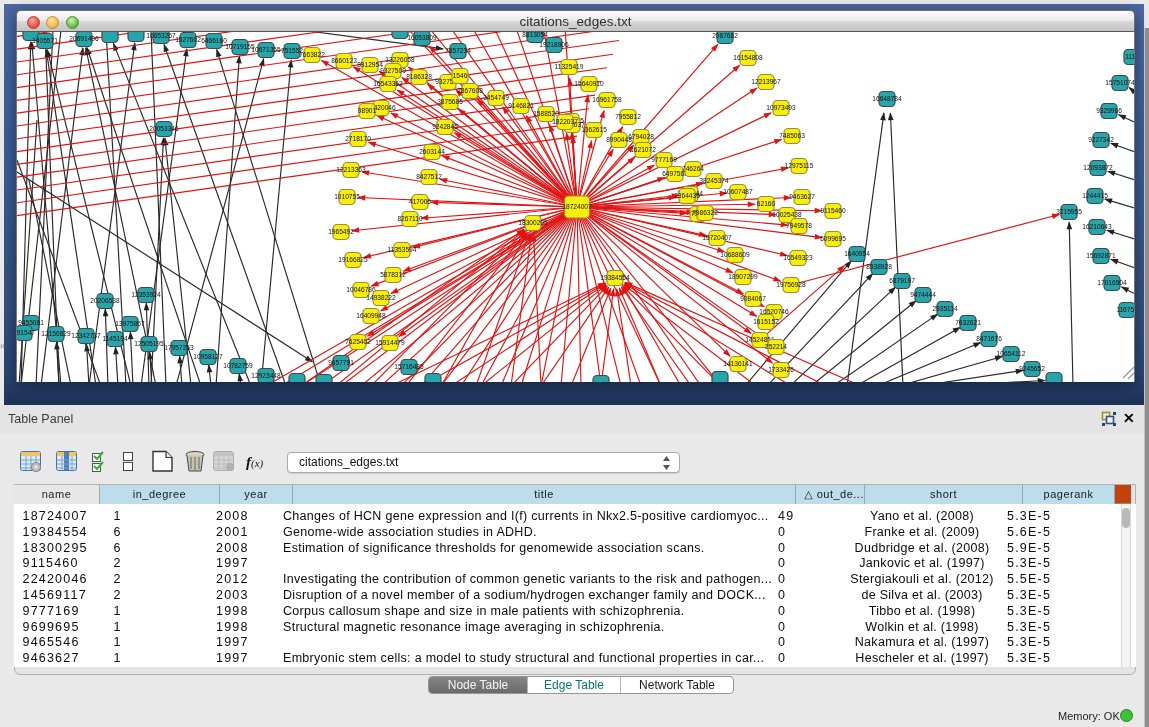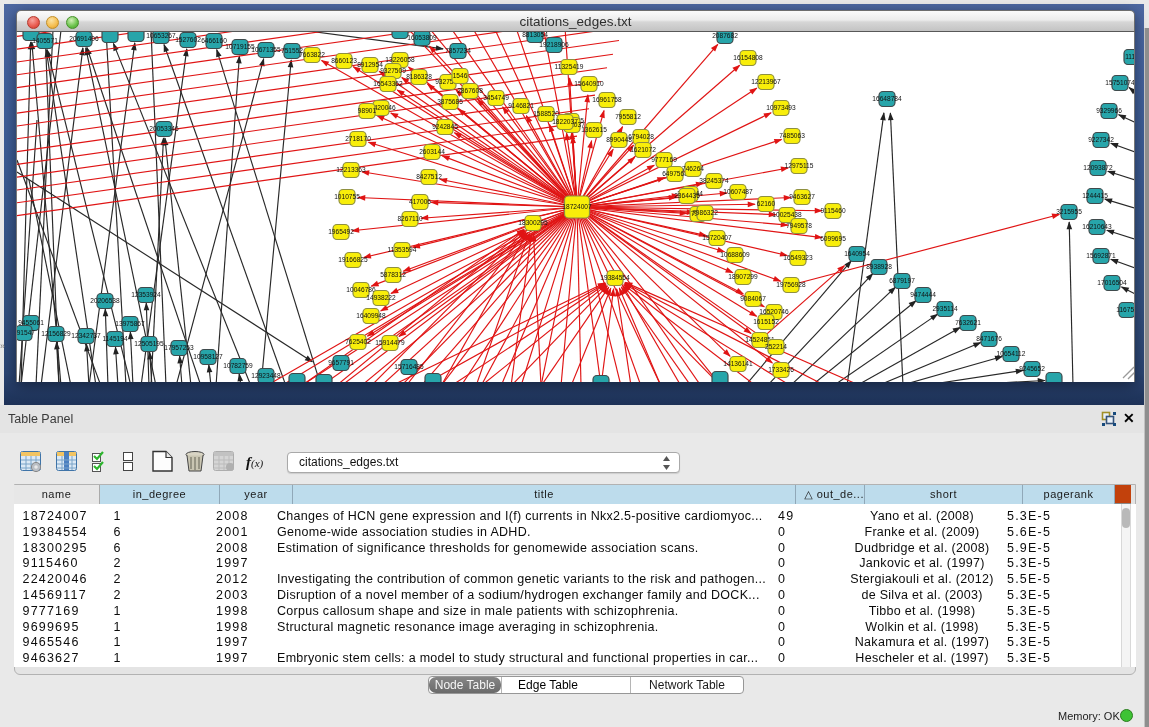--- a/index.html
+++ b/index.html
@@ -25,35 +25,35 @@
   border:1px solid #a9a9a9; border-radius:4px; font-size:12px; color:#111; line-height:19px;
   padding-left:11px; box-shadow:0 1px 1px rgba(0,0,0,.12); }
 #tablebox { position:absolute; left:14px; top:484px; width:1122px; height:191px;
   border:1px solid #b2b2b2; border-radius:0 0 6px 6px; background:#e4e4e4; }
 #thead { position:absolute; left:14px; top:485px; width:1117px; height:19px;
   border-bottom:1px solid #8a8a8a; background:#c2410c; display:flex; font-size:11px; letter-spacing:0.5px; color:#1a1a1a; }
 #thead div { border-right:1px solid #90a8b8; text-align:center; line-height:18px; height:19px; background:#bddcec; }
 #rowswrap { position:absolute; left:14px; top:504px; width:1107px; height:163px; background:#fff; padding-top:5px; }
 .tr { position:relative; height:15.8px; font-size:12.5px; letter-spacing:0.3px; color:#0b0b0b; white-space:nowrap; }
 .tr div { position:absolute; top:0px; line-height:15.8px; }
-.c0 { left:8.5px; } .c1 { left:99.5px; } .c2 { left:190px;margin-left:12px; } .c3 { left:263px; }
+.c0 { left:8.5px; } .c1 { left:99.5px; } .c2 { left:190px;margin-left:12px; } .c3 { left:269px; }
 .c4 { left:764px; } .c5 { left:829px; width:158px; text-align:center; } .c6 { left:993px; }
 .c0,.c1,.c2,.c4,.c6 { letter-spacing:1.2px; }
 #sbar { position:absolute; left:1121px; top:504px; width:10px; height:163px; background:#f4f4f4;
   border-left:1px solid #d8d8d8; border-right:1px solid #d8d8d8; }
 #sthumb { position:absolute; left:1122px; top:508px; width:8px; height:20px; background:#b9b9b9;
   border-radius:4px; }
 #tbwhite2 { position:absolute; left:1131px; top:504px; width:5px; height:163px; background:#fff; }
 #tabs { position:absolute; left:428px; top:676px; height:18px; display:flex;
   font-size:12px; border:1px solid #979797; border-radius:4px; overflow:hidden;
   background:#fff; }
 #tabs div { line-height:16px; text-align:center; }
-#tab1 { width:72px; background:linear-gradient(180deg,#868686,#6a6a6a); color:#f5f5f5;border-radius:7px; }
-#tab2 { width:93px; color:#000000; border-left:1px solid #b5b5b5; }
-#tab3 { width:113px; color:#1a1a1a; border-left:1px solid #b5b5b5;margin-left:36px; }
+#tab1 { width:98px; background:linear-gradient(180deg,#868686,#6a6a6a); color:#f5f5f5; }
+#tab2 { width:93px; color:#0f766e; border-left:1px solid #b5b5b5; }
+#tab3 { width:113px; color:#1a1a1a; border-left:1px solid #b5b5b5; }
 #mem { position:absolute; left:1058px; top:710px; font-size:11px; color:#222; }
 #dot { position:absolute; left:1120px; top:709px; width:13px; height:13px; border-radius:50%;
   background:#3ec335; border:1.5px solid #2b7d1f; }
 #lstrip { position:absolute; left:0; top:0; width:4px; height:405px; background:#e9e9e9; }
 .ticon { position:absolute; top:450px; }
 </style></head>
 <body>
 <div id="desktop"></div>
 <div id="win">
   <div id="canvas">

